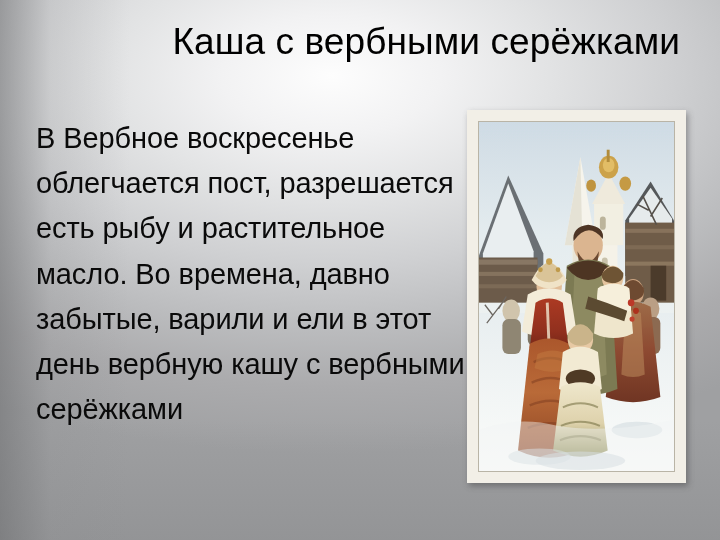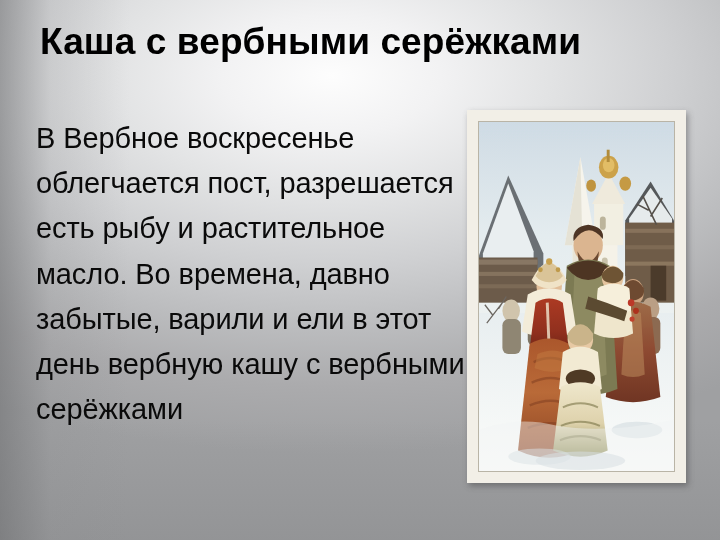--- a/index.html
+++ b/index.html
@@ -40,25 +40,25 @@
       linear-gradient(90deg, rgba(110,111,113,0.55) 0%, rgba(140,141,143,0.18) 7%, rgba(0,0,0,0) 18%),
       linear-gradient(0deg, rgba(120,121,123,0.30) 0%, rgba(0,0,0,0) 22%);
   }
 
   
   .title {
     position: absolute;
     left: 40px;
     top: 18px;
     width: 640px;
-    text-align: left;
+    text-align: right;
     font-size: 37px;
     line-height: 47px;
     color: #000000;
-    font-weight: 700;
+    font-weight: 400;
     letter-spacing: 0.1px;
     z-index: 4;
     white-space: pre-line;
   }
 
   
   .body-text {
     position: absolute;
     left: 36px;
     top: 116px;

